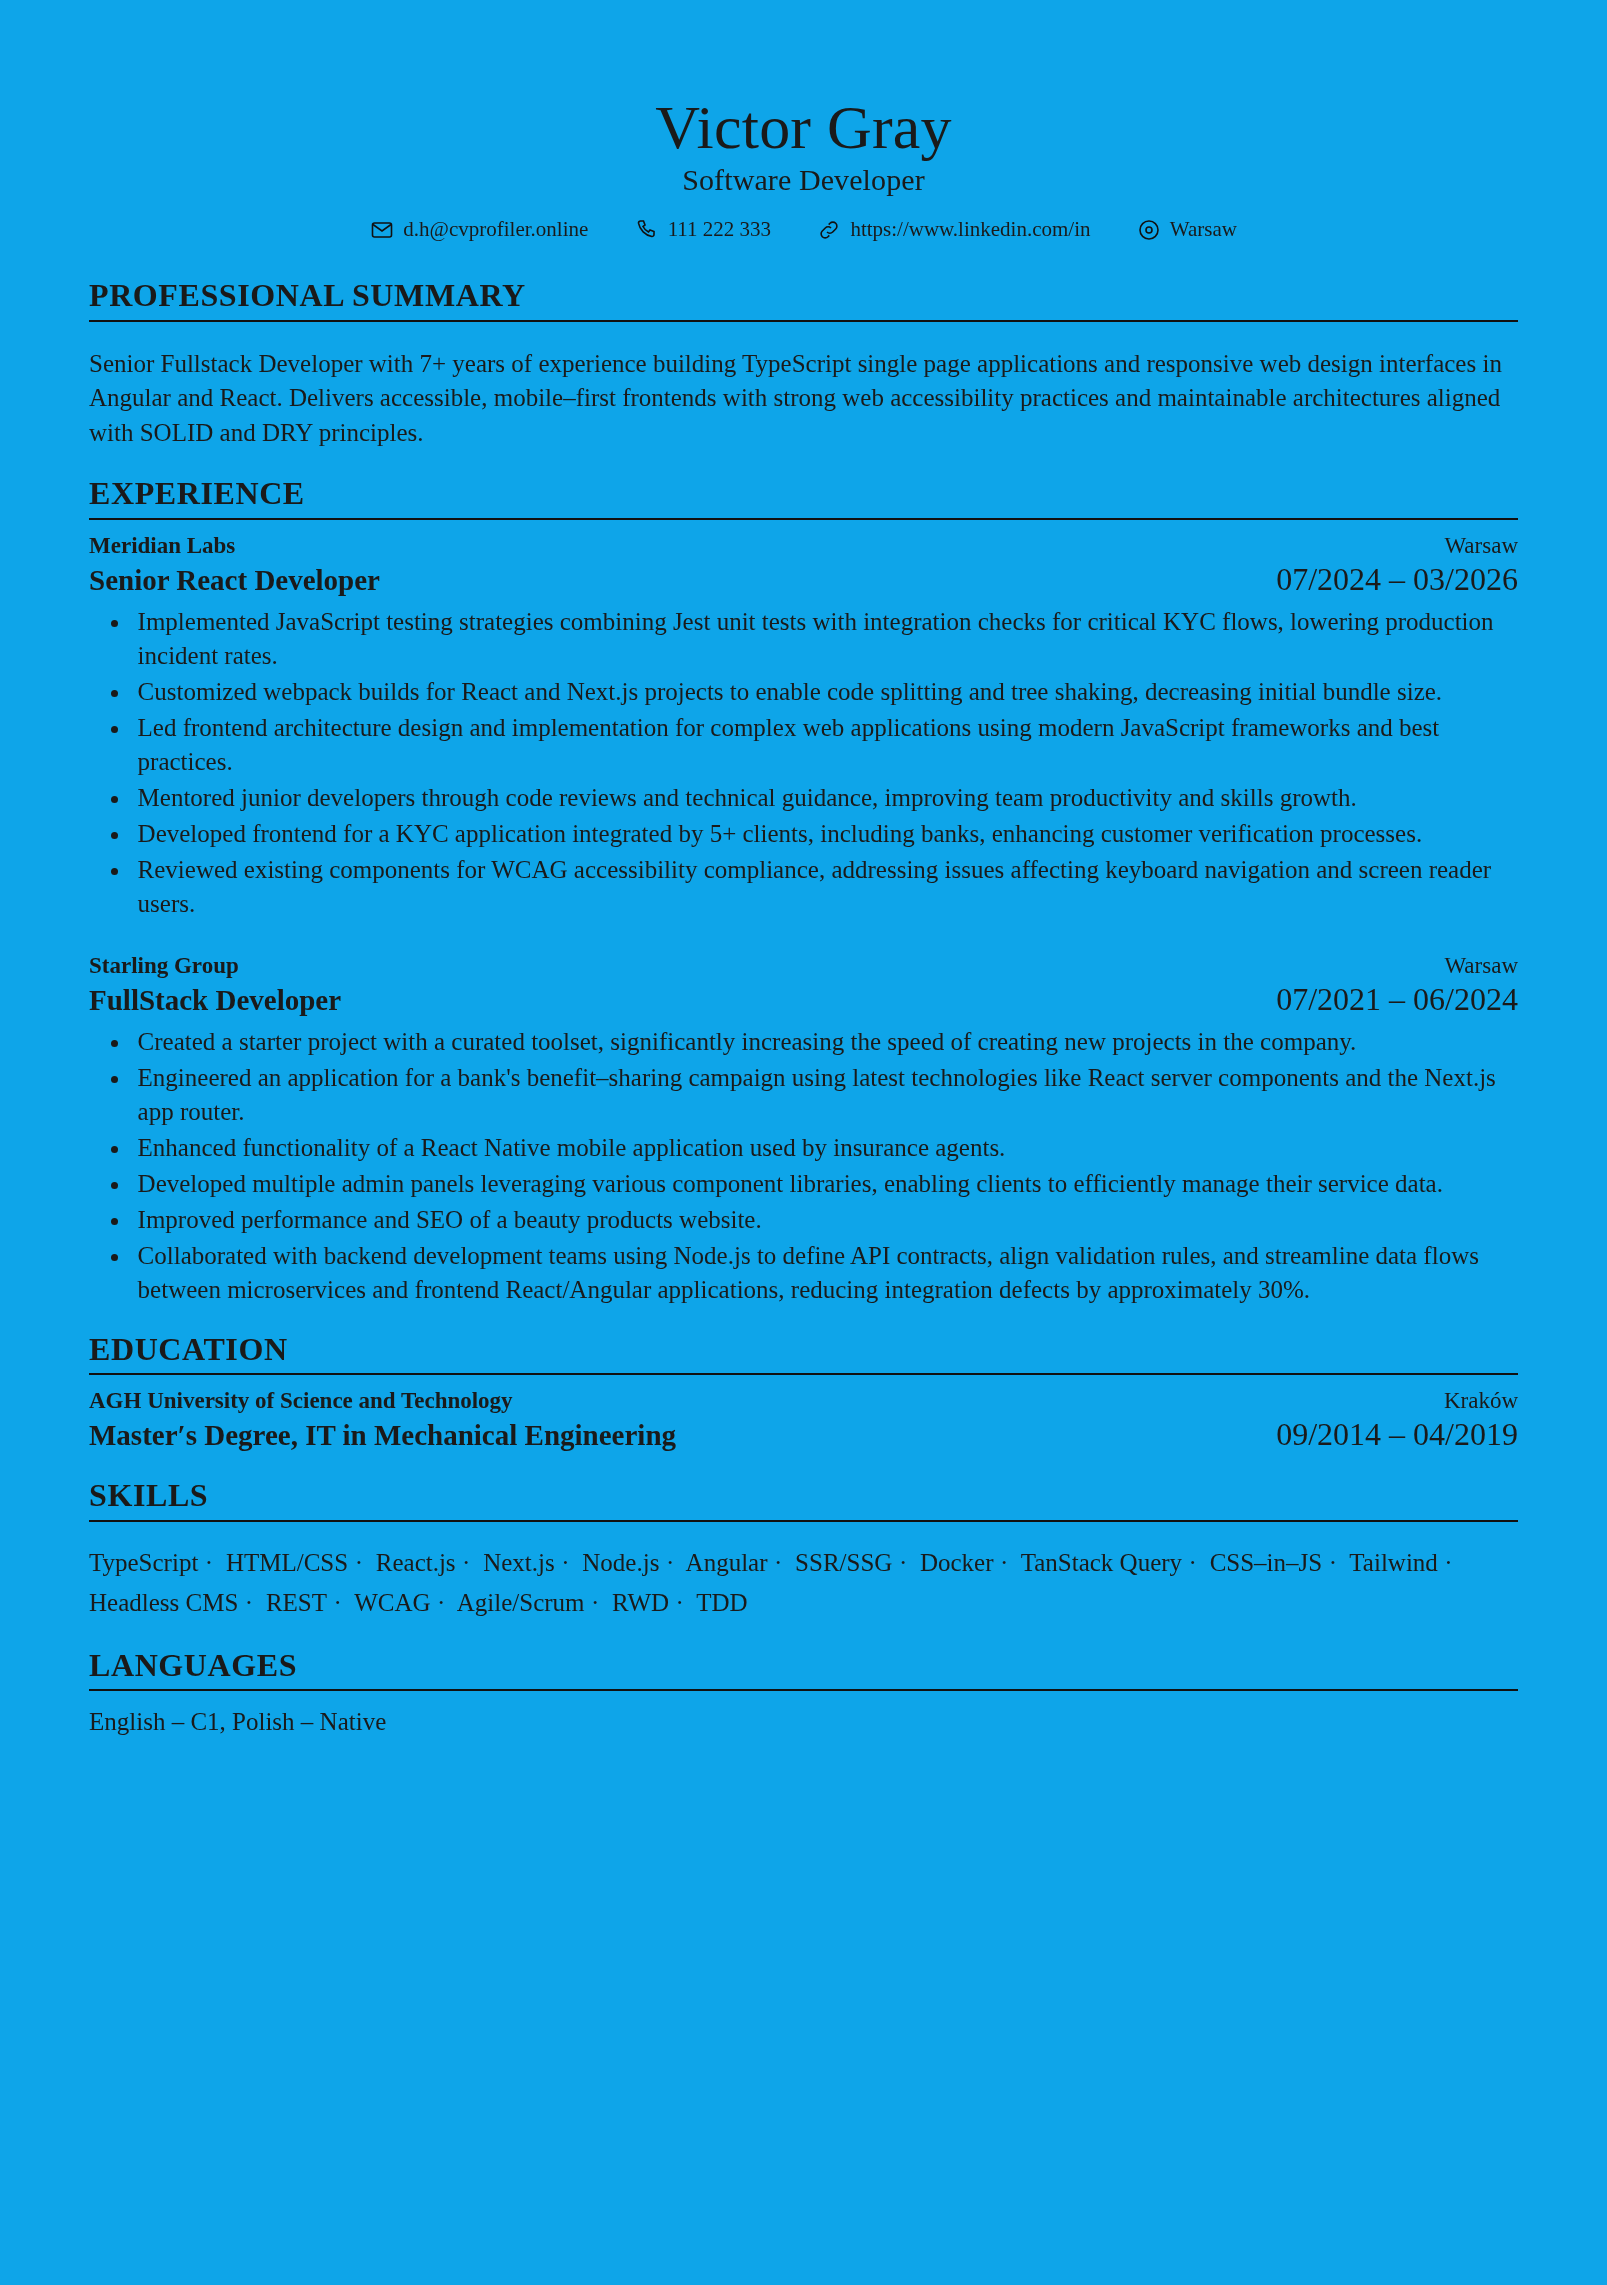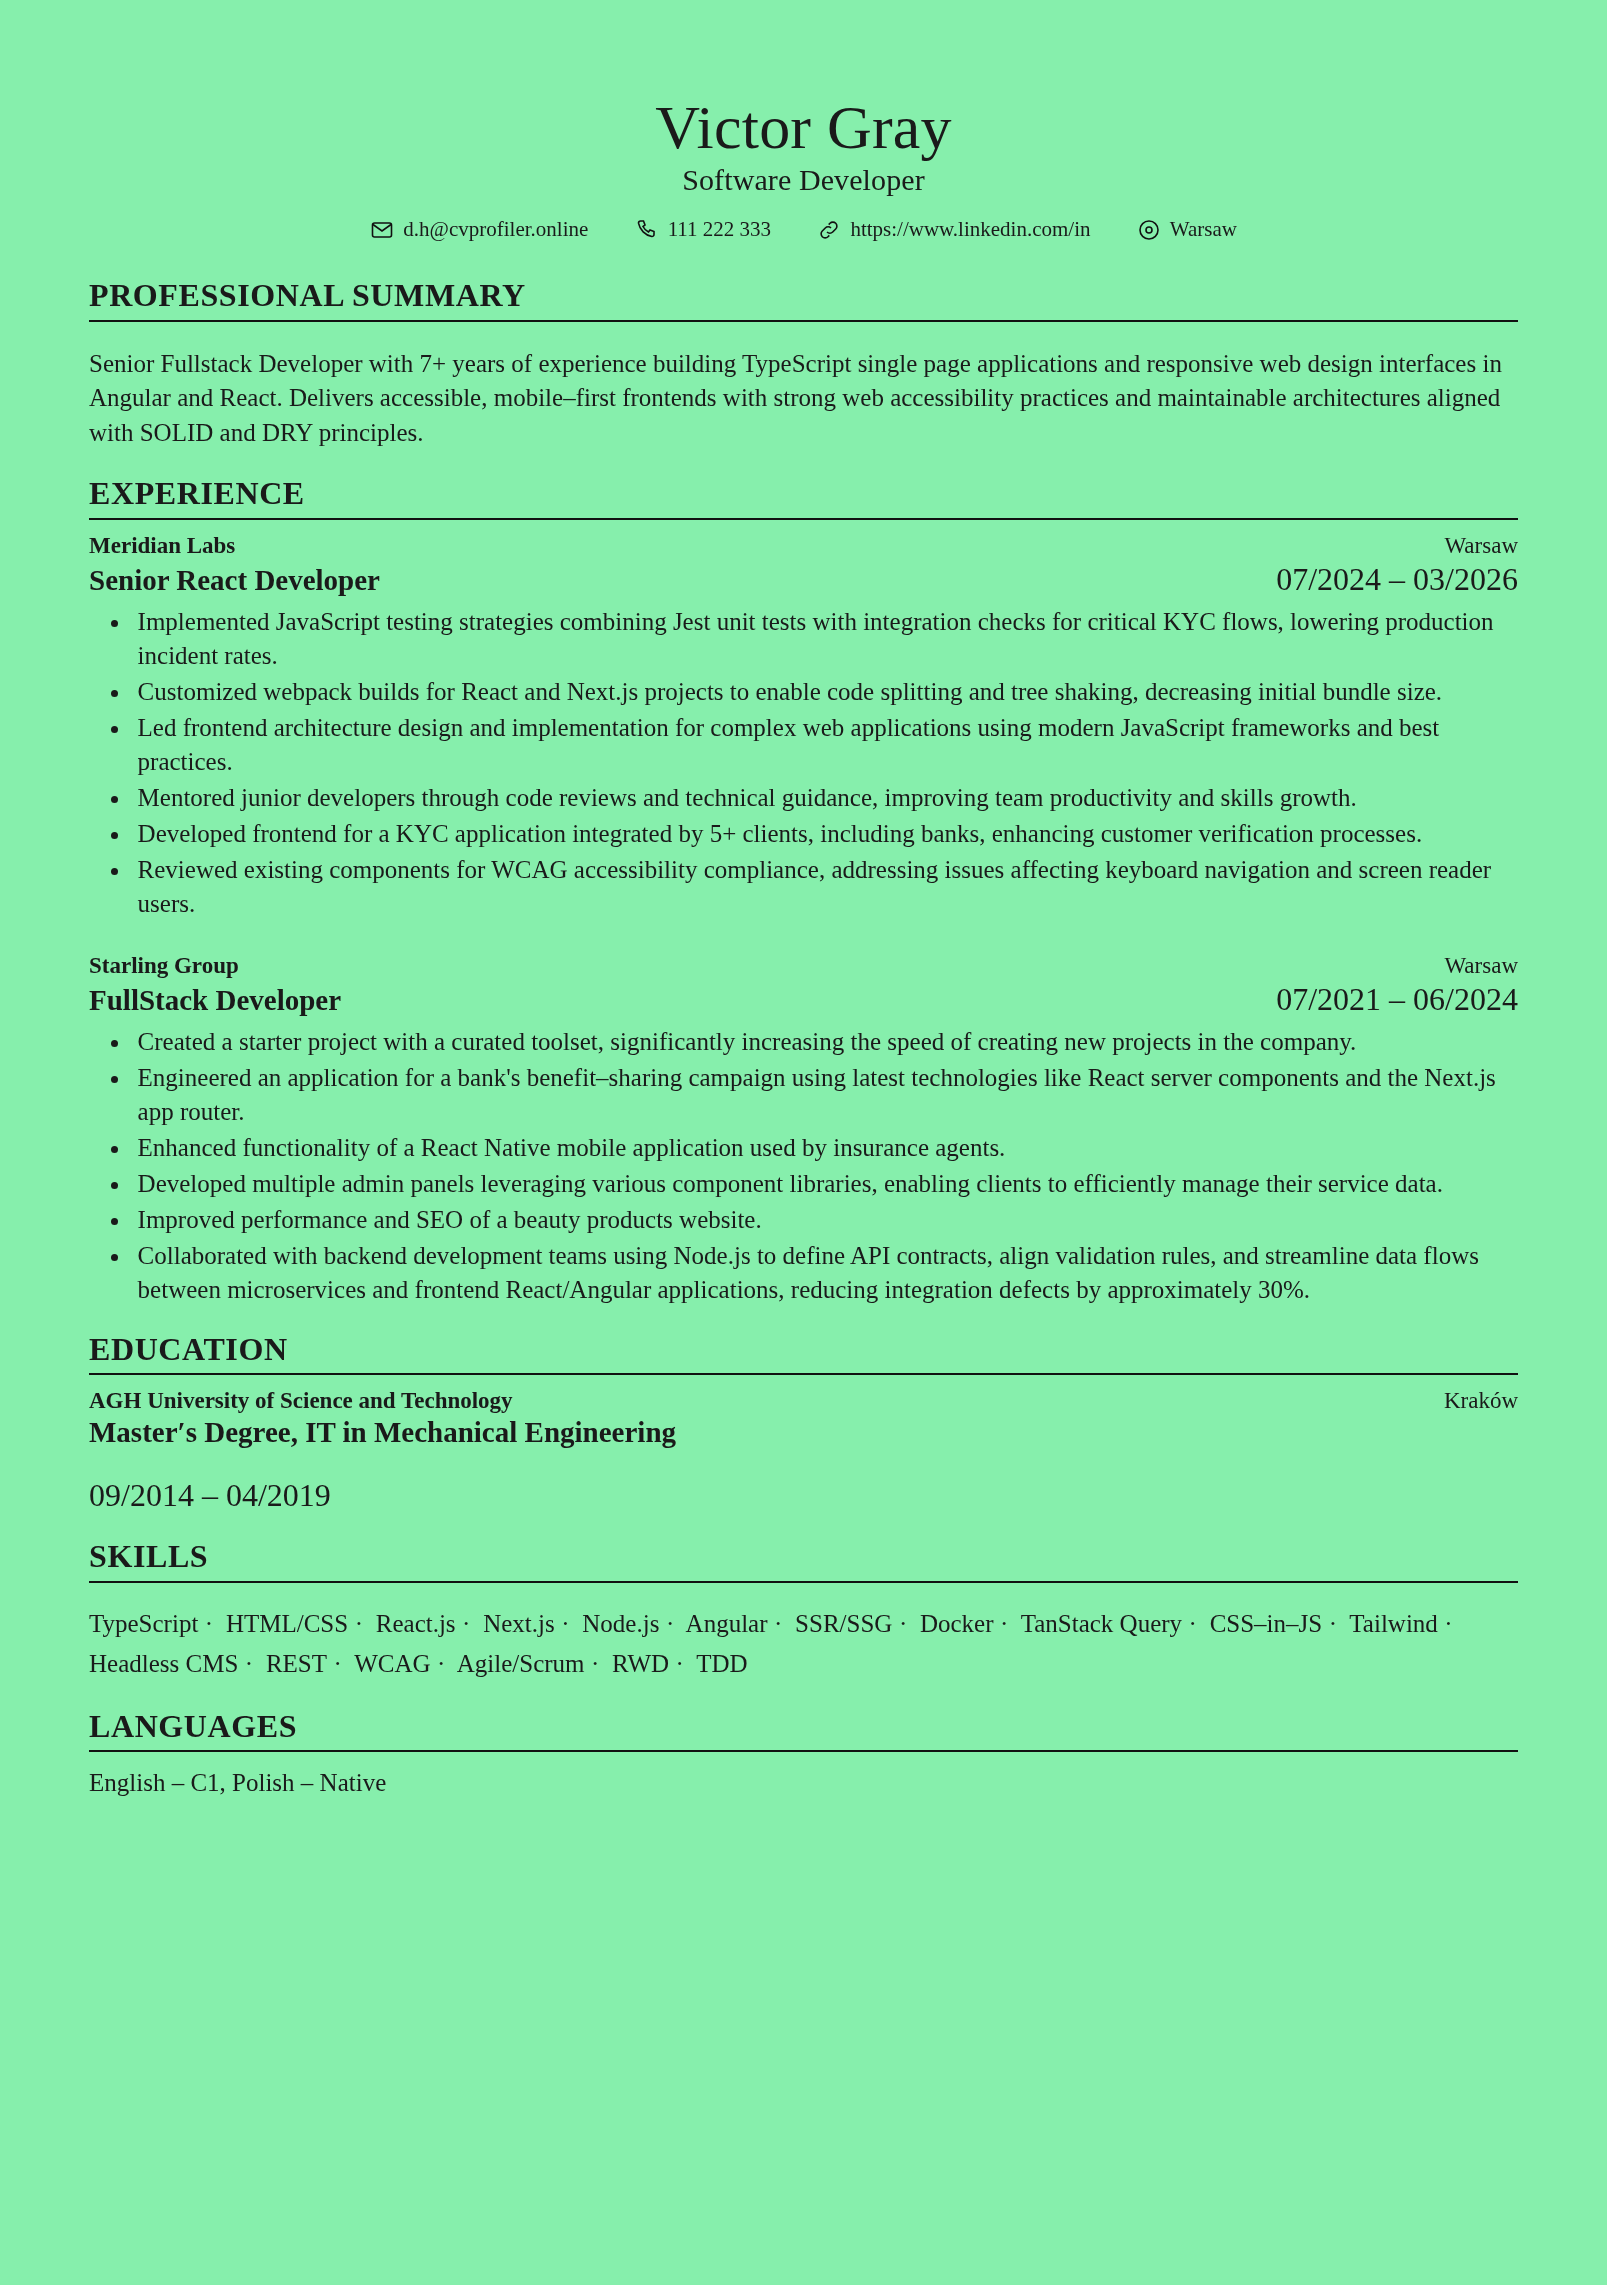--- a/index.html
+++ b/index.html
@@ -9,21 +9,21 @@
   }
   body {
     font-family: "Liberation Serif", serif;
     color: #1a1a1a;
   }
   .page {
     width: 1607px;
     min-height: 2286px;
     box-sizing: border-box;
     padding: 89px 89px 56px 89px;
-    background: #86efac;
+    background: #0ea5e9;
     margin: 0 auto;
     position: relative;
     font-family: Liberation Serif, serif;
   }
 
   
   .name {
     text-align: center;
     font-size: 62px;
     line-height: 1.04;
@@ -257,21 +257,21 @@
   </div>
 
   <div class="tight">
     <div class="section-title">EDUCATION</div>
     <hr class="rule">
     <div>
       <div class="edu-row">
         <span class="school">AGH University of Science and Technology</span>
         <span class="location">Kraków</span>
       </div>
-      <div class="edu-row" style="margin-top:1.9px;flex-direction:column;">
+      <div class="edu-row" style="margin-top:1.9px;">
         <span class="degree">Master′s Degree, IT in Mechanical Engineering</span>
         <span class="dates">09/2014 – 04/2019</span>
       </div>
     </div>
   </div>
 
   <div class="tight">
     <div class="section-title">SKILLS</div>
     <hr class="rule">
     <div class="skills">

